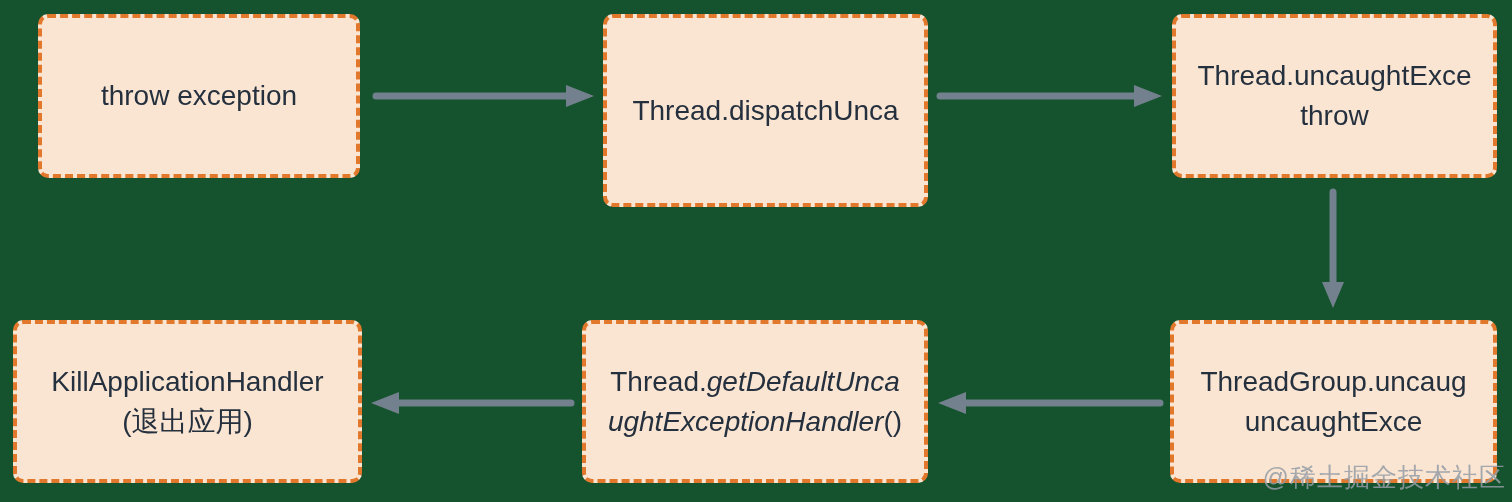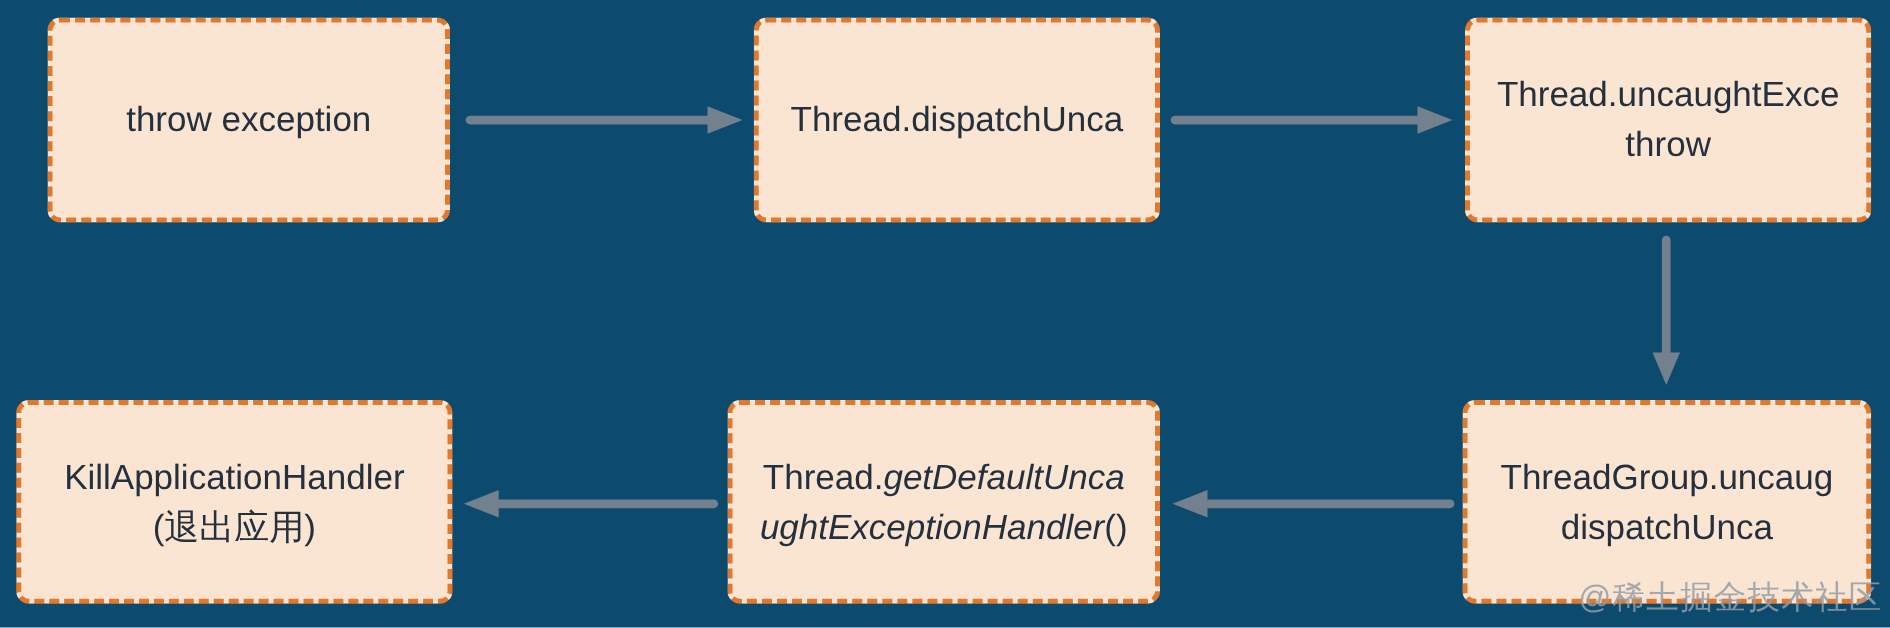--- a/index.html
+++ b/index.html
@@ -5,21 +5,21 @@
   html, body {
     margin: 0;
     padding: 0;
     background: #ECF0F4;
     font-family: "Liberation Sans", "DejaVu Sans", sans-serif;
   }
   .canvas {
     position: relative;
     width: 1512px;
     height: 502px;
-    background: #0c4a6e;
+    background: #14532d;
     overflow: hidden;
   }
   .node {
     position: absolute;
     box-sizing: border-box;
     background: #FAE5D2;
     border: 4px dashed #E2782C;
     border-radius: 10px;
     display: flex;
     flex-direction: column;
@@ -30,21 +30,21 @@
     font-weight: 500;
     line-height: 40px;
     text-align: center;
     padding: 0 6px;
   }
   .node .line { white-space: nowrap; }
   .node .line .italic { font-style: italic; }
 
   
   #n-throw            { left: 38px;   top: 14px;  width: 322px; height: 164px; }
-  #n-dispatch         { left: 603px;  top: 14px;  width: 325px; height: 164px; }
+  #n-dispatch         { left: 603px;  top: 14px;  width: 325px; height: 193px; }
   #n-uncaught         { left: 1172px; top: 14px;  width: 325px; height: 164px; text-align: center; }
   #n-group-uncaught   { left: 1170px; top: 320px; width: 327px; height: 163px; }
   #n-get-default      { left: 582px;  top: 320px; width: 346px; height: 163px; }
   #n-kill-app         { left: 13px;   top: 320px; width: 349px; height: 163px; }
 
   
   .arrow { position: absolute; }
   #a1 { left: 370px;  top: 82px;  }
   #a2 { left: 934px;  top: 82px;  }
   #a3 { left: 1319px; top: 186px; }
@@ -75,21 +75,21 @@
       <div class="line"><span>Thread.dispatchUnca</span></div>
     </div>
 
   <div class="node" id="n-uncaught">
       <div class="line"><span>Thread.uncaughtExce</span></div>
       <div class="line"><span>throw</span></div>
     </div>
 
   <div class="node" id="n-group-uncaught">
       <div class="line"><span>ThreadGroup.uncaug</span></div>
-      <div class="line"><span>dispatchUnca</span></div>
+      <div class="line"><span>uncaughtExce</span></div>
     </div>
 
   <div class="node" id="n-get-default">
       <div class="line"><span>Thread.</span><span class="italic">getDefaultUnca</span></div>
       <div class="line"><span class="italic">ughtExceptionHandler</span><span>()</span></div>
     </div>
 
   <div class="node" id="n-kill-app">
       <div class="line"><span>KillApplicationHandler</span></div>
       <div class="line"><span>(退出应用)</span></div>

